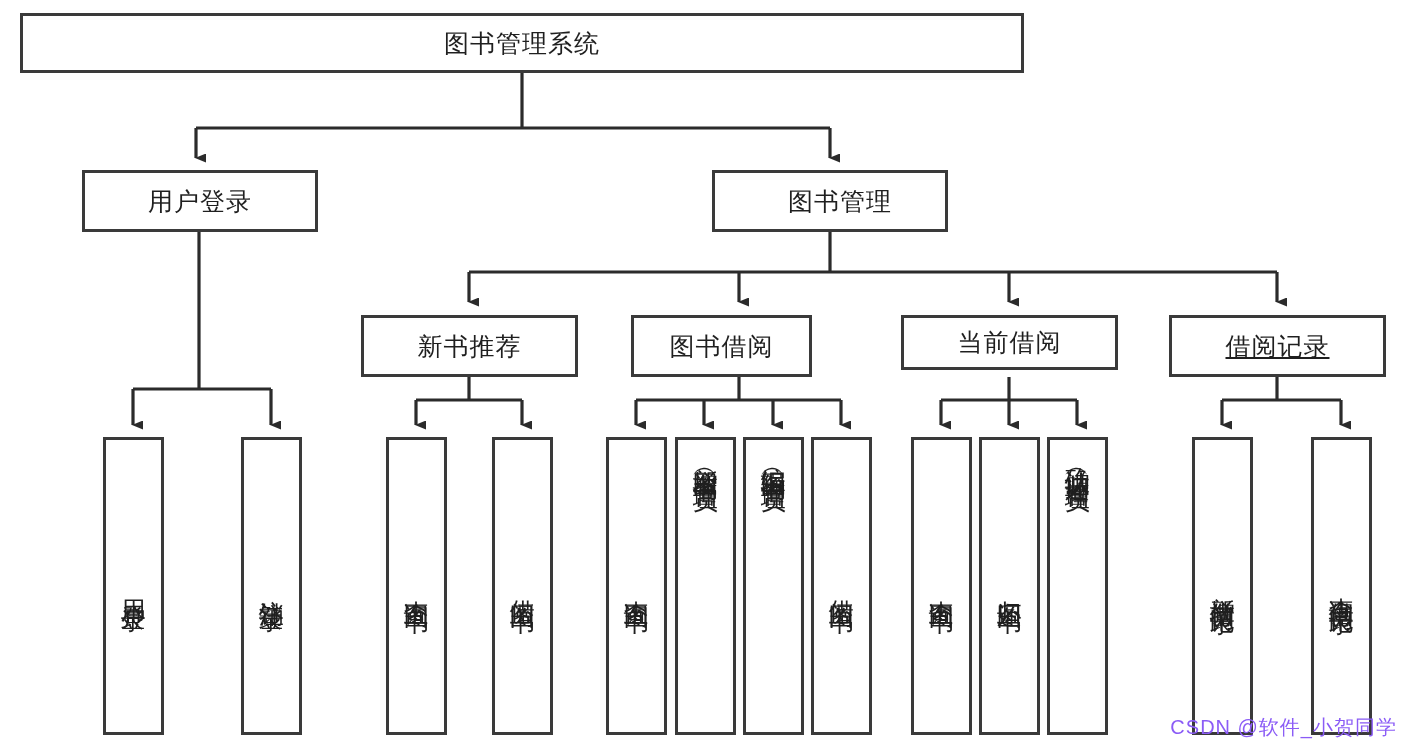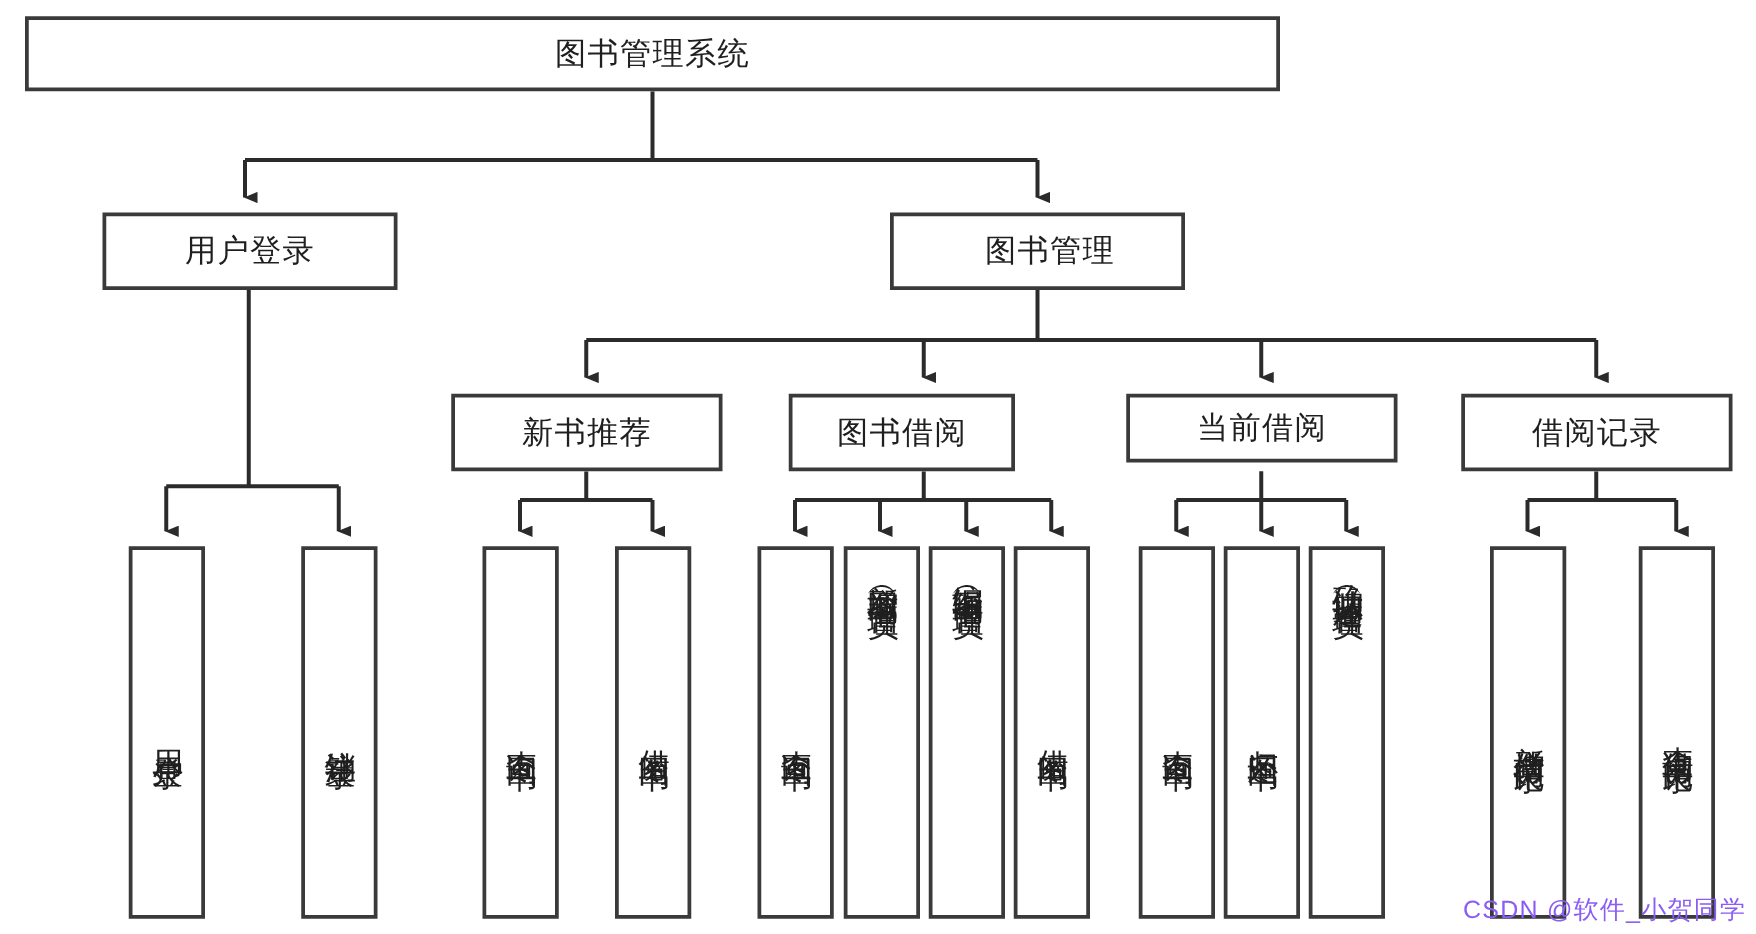--- a/index.html
+++ b/index.html
@@ -140,21 +140,21 @@
 
   <div class="node" style="left:361px; top:315px; width:217px; height:62px;">
     <span class="label">新书推荐</span>
   </div>
   <div class="node" style="left:631px; top:315px; width:181px; height:62px;">
     <span class="label">图书借阅</span>
   </div>
   <div class="node" style="left:901px; top:315px; width:217px; height:55px;">
     <span class="label">当前借阅</span>
   </div>
-  <div class="node" style="left:1169px; top:315px; width:217px; height:62px;">
+  <div class="node" style="left:1169px; top:315px; width:217px; height:62px;text-decoration:underline;">
     <span class="label">借阅记录</span>
   </div>
 
   <div class="node vertical mid" style="left:103px; top:437px; width:61px; height:298px;">
     <span class="label">用户登录</span>
   </div>
   <div class="node vertical mid" style="left:241px; top:437px; width:61px; height:298px;">
     <span class="label">注销登录</span>
   </div>
 

